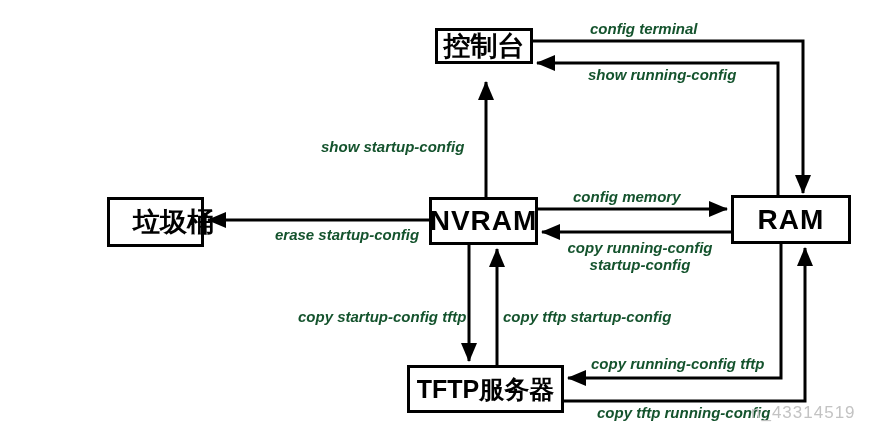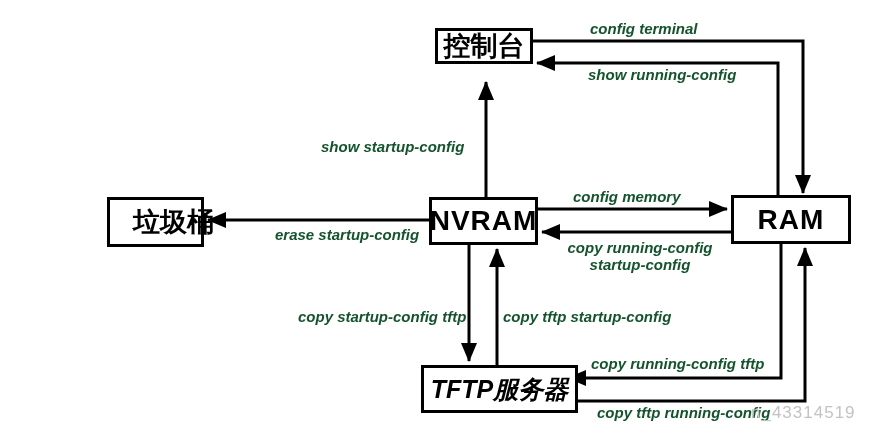--- a/index.html
+++ b/index.html
@@ -34,21 +34,21 @@
     letter-spacing: 1px;
   }
   .node.tftp {
     font-weight: bold;
     font-size: 25px;
   }
   #node-console { left: 435px; top: 28px;  width: 98px;  height: 36px; }
   #node-trash   { left: 107px; top: 197px; width: 97px;  height: 50px; padding-left: 36px; }
   #node-nvram   { left: 429px; top: 197px; width: 109px; height: 48px; }
   #node-ram     { left: 731px; top: 195px; width: 120px; height: 49px; }
-  #node-tftp    { left: 421px; top: 365px; width: 157px; height: 48px; font-style: italic; }
+  #node-tftp    { left: 407px; top: 365px; width: 157px; height: 48px; }
   .edge-label {
     position: absolute;
     font-weight: bold;
     font-size: 15px;
     color: #14532d;
     white-space: pre-line;
     line-height: 17px;
     font-style: italic;
   }
   #lbl-config-terminal   { left: 590px; top: 20px; }

